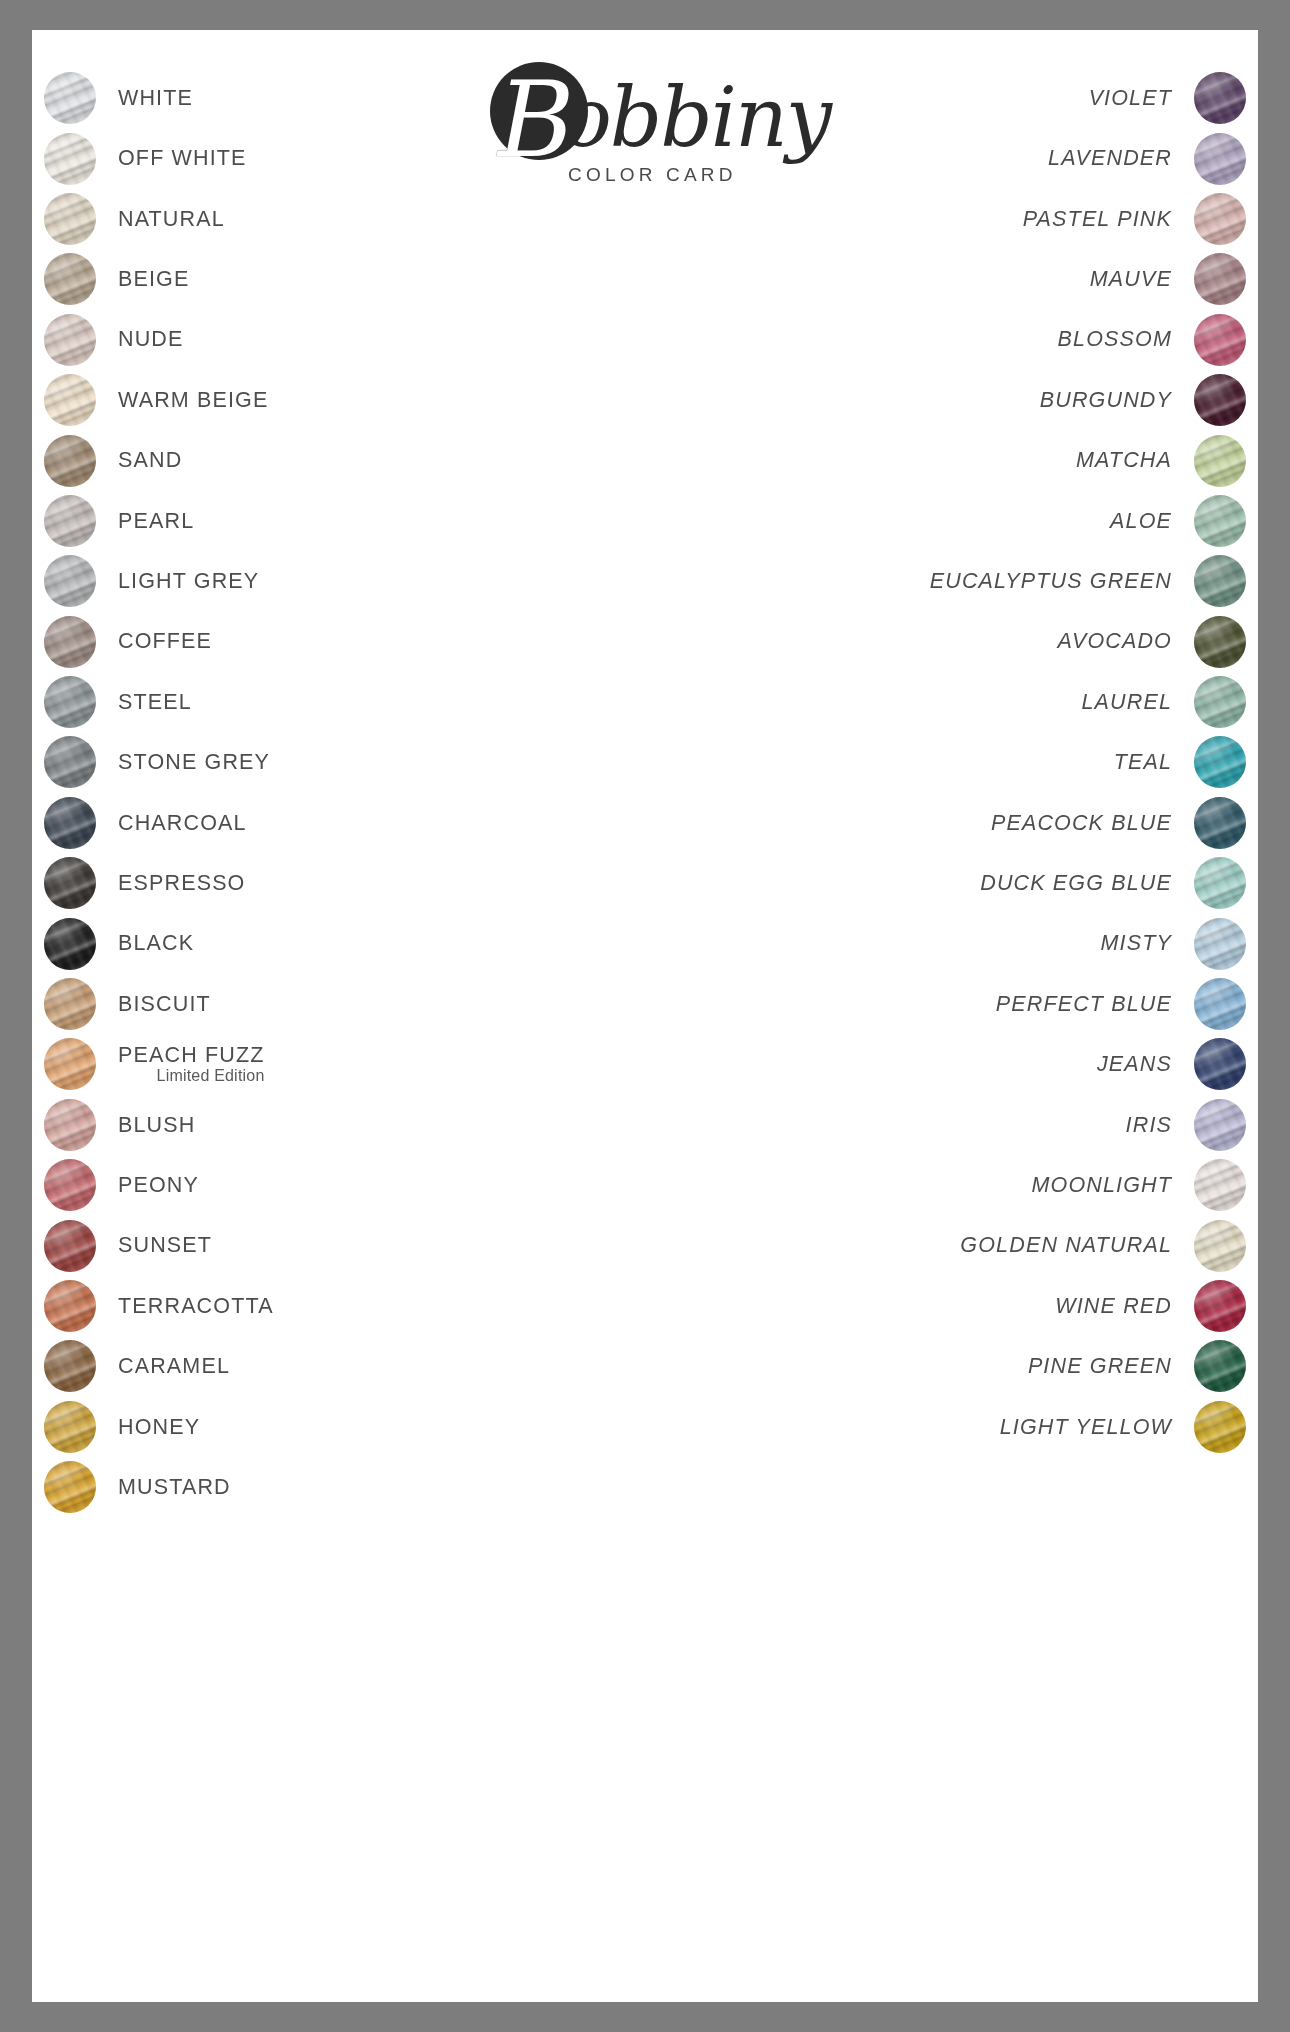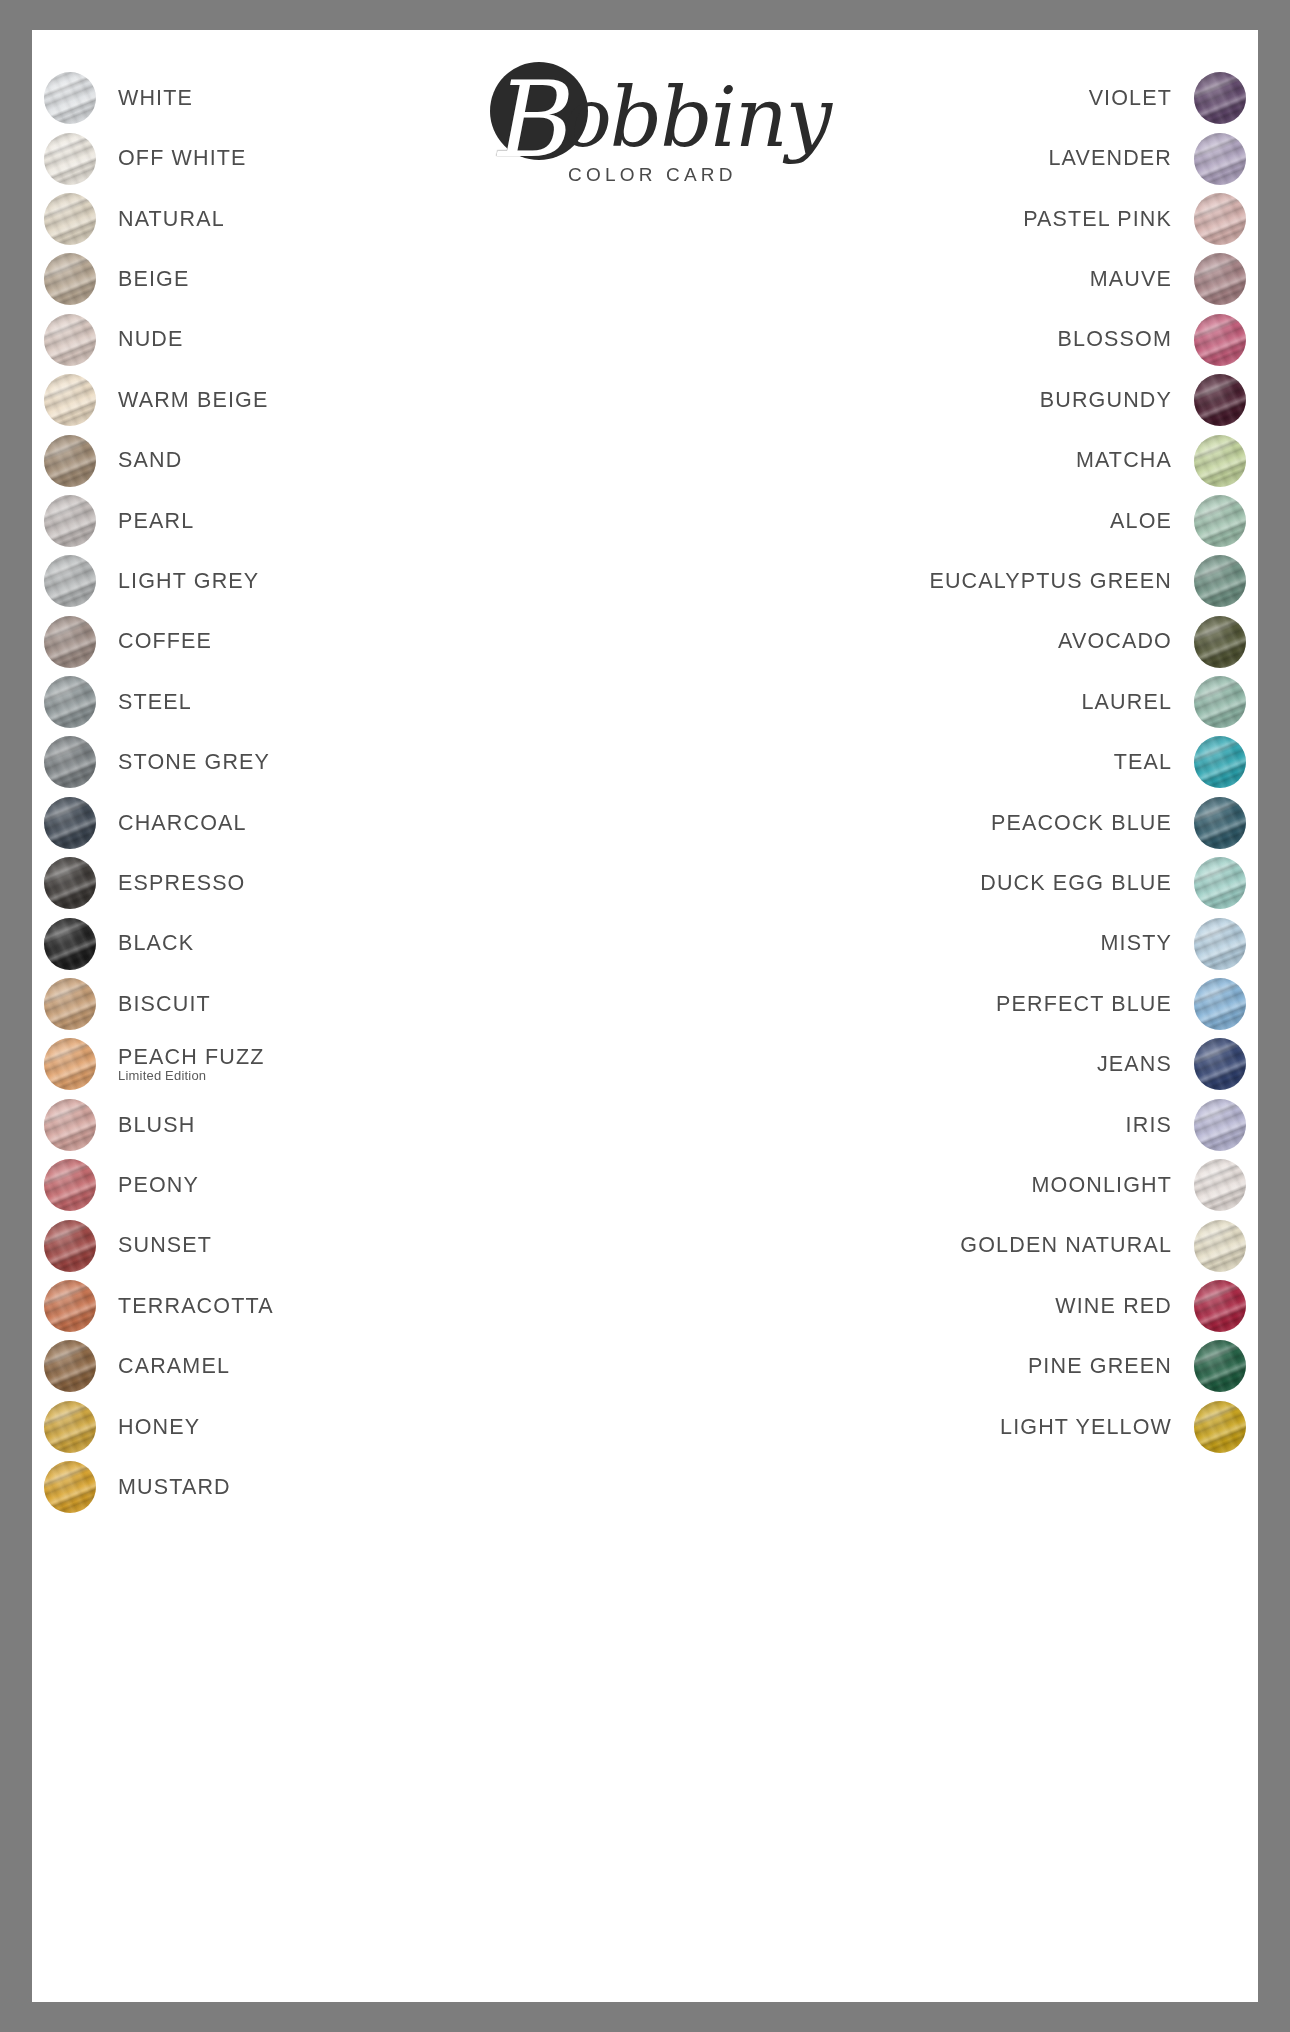--- a/index.html
+++ b/index.html
@@ -88,21 +88,21 @@
     color: #4a4a4a;
     font-weight: 300;
   }
 
   
   .column {
     position: absolute;
     top: 38px;
   }
   #col-left  { left: 12px;  width: 560px; }
-  #col-right { right: 12px; width: 560px; }
+  #col-right { right: 12px; width: 560px; font-style: italic; }
 
   .swatch-row {
     position: relative;
     height: 60.4px;
     display: flex;
     align-items: center;
   }
   #col-right .swatch-row { flex-direction: row-reverse; }
 
   
@@ -163,35 +163,35 @@
         rgba(255,255,255,0.06) 42%,
         rgba(0,0,0,0.00) 62%,
         rgba(0,0,0,0.13) 100%);
   }
 
   
   .label-block {
     padding: 0 18px;
     line-height: 1.05;
   }
-  #col-left  .label-block { text-align: left;  margin-left: 4px; }
+  #col-left  .label-block { text-align: right;  margin-left: 4px; }
   #col-right .label-block { text-align: right; margin-right: 4px; }
 
   .label {
     font-family: "Liberation Sans", sans-serif;
     font-weight: 300;
     font-size: 21.5px;
     letter-spacing: 1.15px;
     color: #4d4d4d;
     white-space: nowrap;
   }
   .sublabel {
     font-family: "Liberation Sans", sans-serif;
     font-weight: 400;
-    font-size: 13px;
+    font-size: 16px;
     letter-spacing: 0.2px;
     color: #5a5a5a;
     margin-top: 1px;
     white-space: nowrap;
   }
 </style>
 </head>
 <body>
 
 <div id="card">

